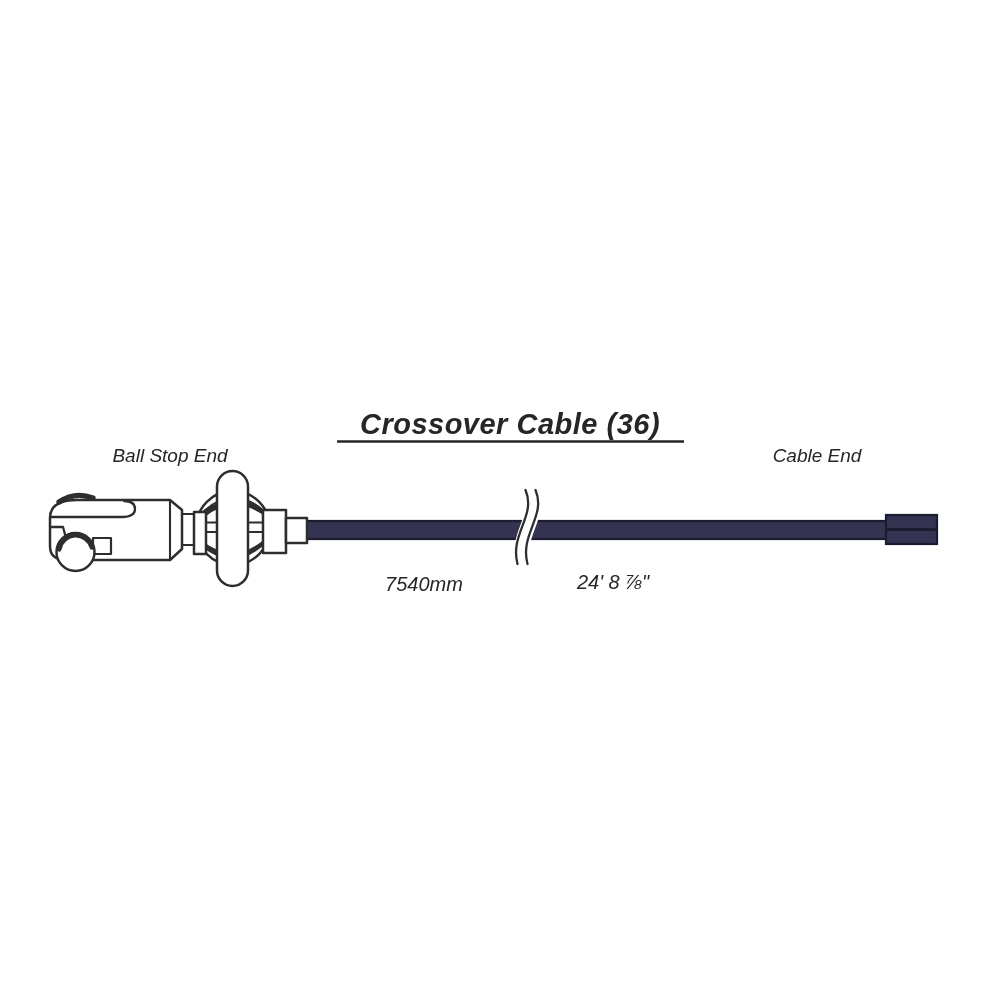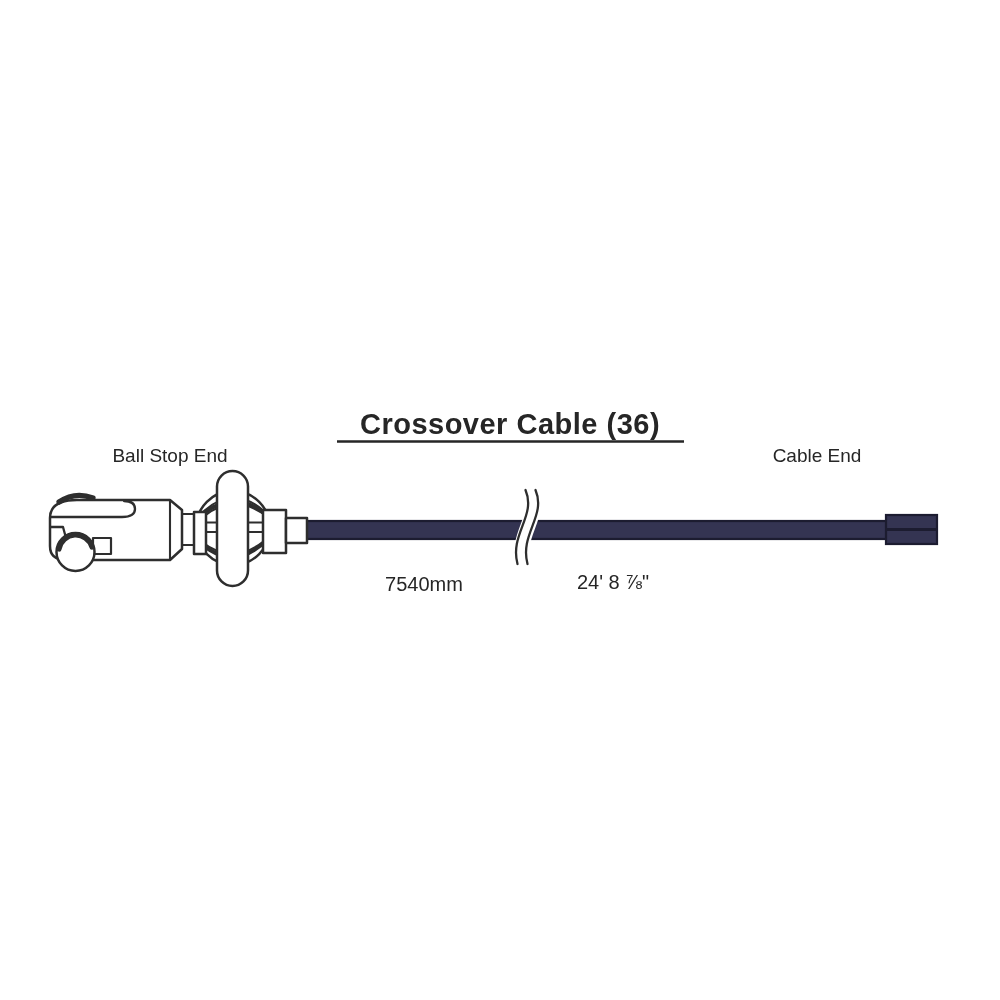--- a/index.html
+++ b/index.html
@@ -7,20 +7,21 @@
     padding: 0;
     background: var(--background, #ffffff);
   }
   .canvas {
     position: relative;
     width: 1000px;
     height: 968px;
     background: var(--background, #ffffff);
     overflow: hidden;
     font-family: "Liberation Sans", sans-serif;
+    font-style: italic;
   }
   svg text {
     fill: var(--text, #262626);
     font-family: "Liberation Sans", sans-serif;
   }
   .title-text { font-size: 29px; font-weight: 700; letter-spacing: 0.5px; }
   .label-text { font-size: 19px; }
   .meas-text  { font-size: 20px; }
   .underline  { stroke: var(--text, #262626); stroke-width: 2.4; }
 

